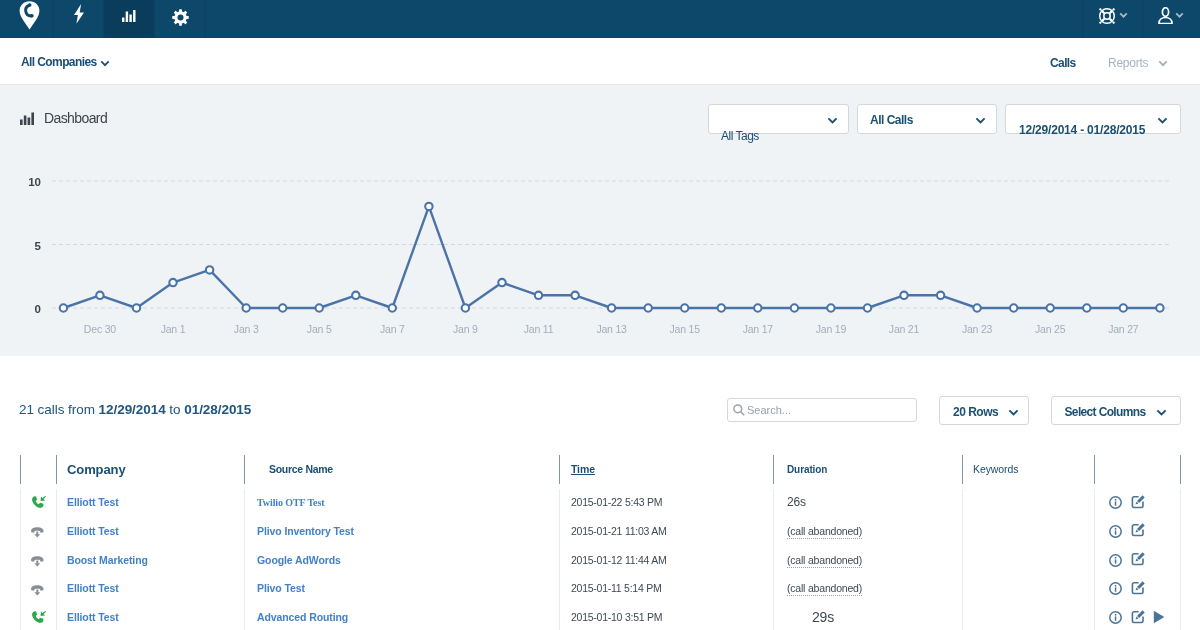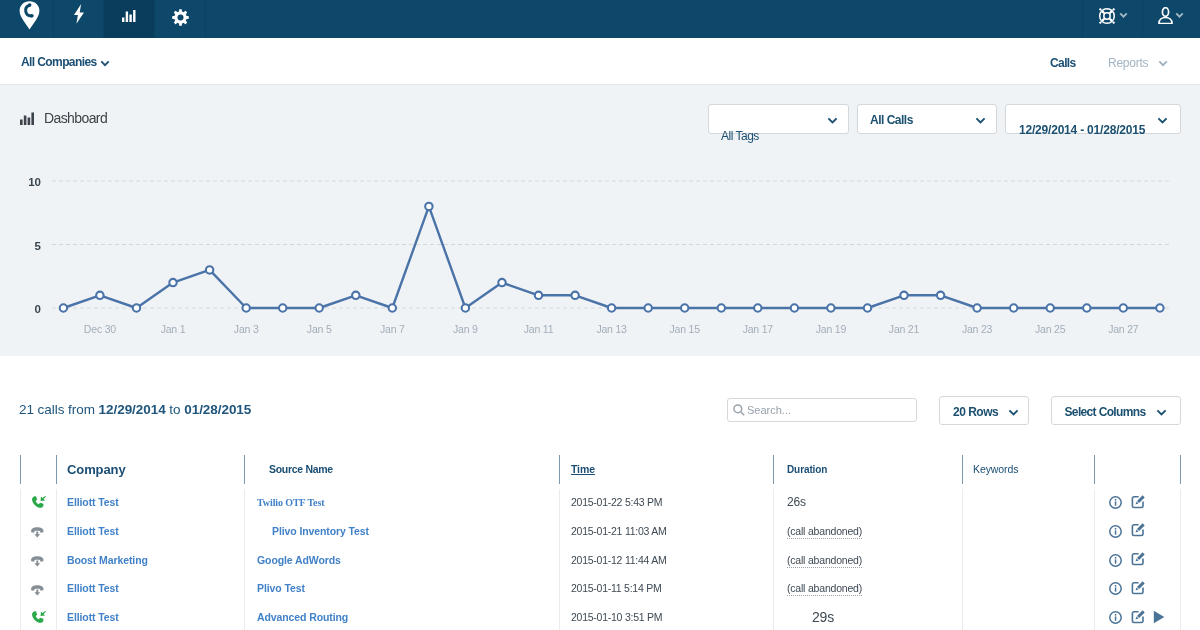--- a/index.html
+++ b/index.html
@@ -240,21 +240,21 @@
 <div class="abs" style="left:1130.5px;top:494.6px;"><svg width="14" height="14" viewBox="0 0 14 14">
       <path d="M12 6.5 V10.9 a1.6 1.6 0 0 1 -1.6 1.6 H3 A1.6 1.6 0 0 1 1.4 10.9 V3.4 A1.6 1.6 0 0 1 3 1.8 h4.6" fill="none" stroke="#4a7396" stroke-width="1.6"></path>
       <path d="M11.6 0.3 L13.7 2.4 L8.1 8 L6 5.9 Z" fill="#4a7396"></path>
       <path d="M5.5 6.5 L7.5 8.5 L4.5 9.5 Z" fill="#4a7396"></path>
     </svg></div>
 <div class="abs" style="left:31.3px;top:523.9px;"><svg width="12.6" height="10.6" viewBox="0 0 12.6 10.6">
       <path fill="#878f96" d="M0.3 5.3 L0.05 4.2 C-0.05 1.7 2.7 0.3 6.3 0.3 C9.9 0.3 12.65 1.7 12.55 4.2 L12.3 5.3 L9.55 5.75 L8.95 4.0 C7.2 3.55 5.4 3.55 3.65 4.0 L3.05 5.75 Z"></path>
       <path fill="#878f96" d="M5.3 4.6 h2.0 v2.7 h1.95 l-2.95 3.3 -2.95 -3.3 h1.95 Z"></path>
     </svg></div>
 <div class="abs" style="left:67px;top:524.6999999999999px;font-size:10.5px;font-weight:bold;letter-spacing:-0.1px;color:#4181c8;line-height:13px;">Elliott Test</div>
-<div class="abs" style="left:272px;top:524.6999999999999px;font-size:10.5px;font-weight:bold;letter-spacing:-0.1px;color:#4181c8;line-height:13px;">Plivo Inventory Test</div>
+<div class="abs" style="left:257px;top:524.6999999999999px;font-size:10.5px;font-weight:bold;letter-spacing:-0.1px;color:#4181c8;line-height:13px;">Plivo Inventory Test</div>
 <div class="abs" style="left:571px;top:524.6999999999999px;font-size:10.5px;letter-spacing:-0.25px;color:#3e4953;line-height:13px;">2015-01-21 11:03 AM</div>
 <div class="abs" style="left:787px;top:524.6999999999999px;font-size:10.5px;letter-spacing:-0.2px;color:#3e4953;line-height:13px;border-bottom:1px dotted #99a2ab;">(call abandoned)</div>
 <div class="abs" style="left:1108.5px;top:523.6999999999999px;"><svg width="13" height="13" viewBox="0 0 13 13">
       <circle cx="6.5" cy="6.5" r="5.7" fill="none" stroke="#4a7396" stroke-width="1.5"></circle>
       <rect x="5.8" y="5.4" width="1.5" height="4.3" fill="#4a7396"></rect>
       <rect x="5.8" y="3" width="1.5" height="1.6" fill="#4a7396"></rect>
     </svg></div>
 <div class="abs" style="left:1130.5px;top:523.4px;"><svg width="14" height="14" viewBox="0 0 14 14">
       <path d="M12 6.5 V10.9 a1.6 1.6 0 0 1 -1.6 1.6 H3 A1.6 1.6 0 0 1 1.4 10.9 V3.4 A1.6 1.6 0 0 1 3 1.8 h4.6" fill="none" stroke="#4a7396" stroke-width="1.6"></path>
       <path d="M11.6 0.3 L13.7 2.4 L8.1 8 L6 5.9 Z" fill="#4a7396"></path>

